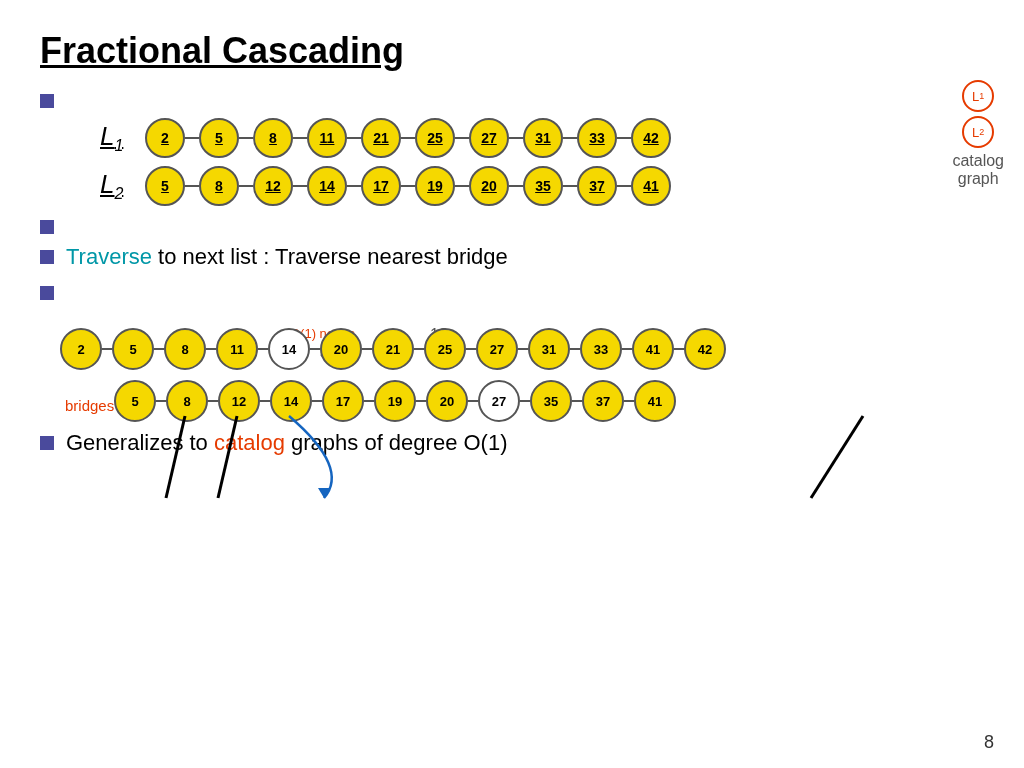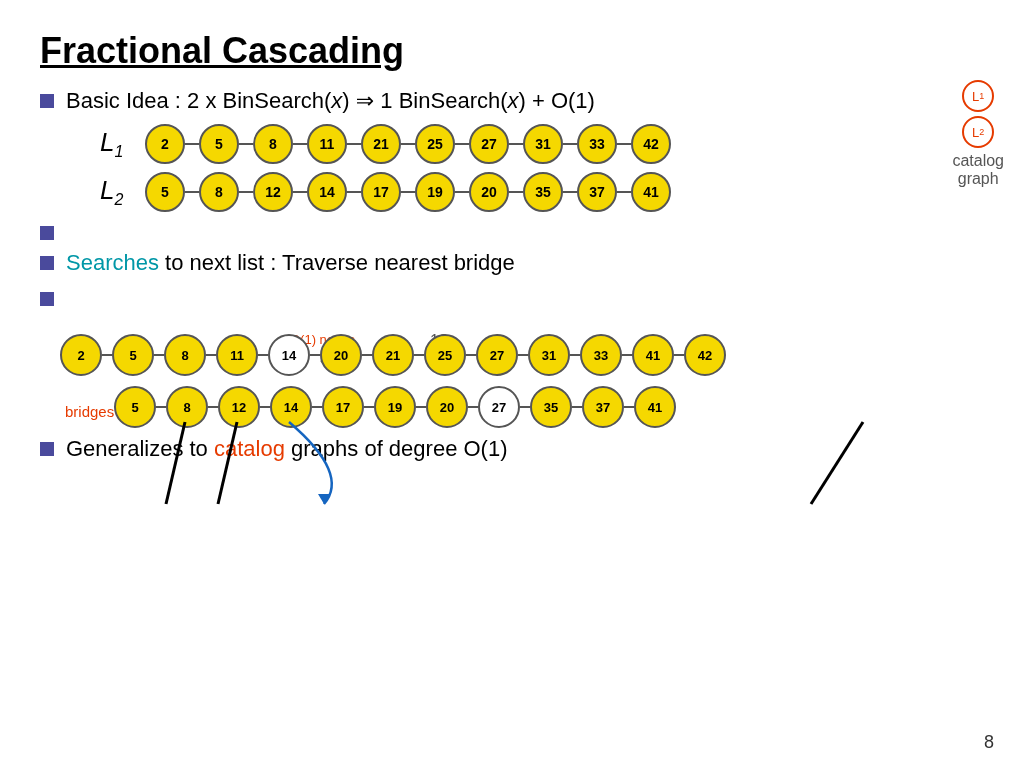--- a/index.html
+++ b/index.html
@@ -49,20 +49,21 @@
     
     .chain-area {
       margin: 6px 0 6px 60px;
       position: relative;
     }
 
     .chain-row {
       display: flex;
       align-items: center;
       margin-bottom: 8px;
+      text-decoration: underline;
     }
 
     .chain-label {
       font-size: 26px;
       font-style: italic;
       margin-right: 10px;
       min-width: 35px;
     }
 
     .chain-label sub {
@@ -177,23 +178,20 @@
   </style>
 </head>
 <body>
 
 <h1>Fractional Cascading</h1>
 
 <ul class="bullet-list">
 
   <li>
     <span class="bullet-square"></span>
-    <span>
-      Basic Idea : 2 x BinSearch(<em>x</em>) ⇒ 1 BinSearch(<em>x</em>) + O(1)
-    </span>
   </li>
 </ul>
 
 <div class="chain-area">
 
   <div class="chain-row">
     <span class="chain-label">L<sub>1</sub></span>
     <div class="node">2</div>
       <div class="chain-connector"></div>
     <div class="node">5</div>
@@ -245,21 +243,21 @@
   <div class="catalog-label">catalog<br>graph</div>
 </div>
 
 <ul class="bullet-list" style="margin-top:4px;">
   <li>
     <span class="bullet-square"></span>
   </li>
   <li>
     <span class="bullet-square"></span>
     <span>
-      <span class="teal">Searches</span> to next list : Traverse nearest bridge
+      <span class="teal">Traverse</span> to next list : Traverse nearest bridge
     </span>
   </li>
   <li>
     <span class="bullet-square"></span>
   </li>
 </ul>
 
 <div class="bottom-diagram" style="position:relative; margin-left:20px; margin-top:6px;">
 
   <div style="position:absolute; top:-2px; left:230px; font-size:13px; color:#e63b00; text-align:center;">

